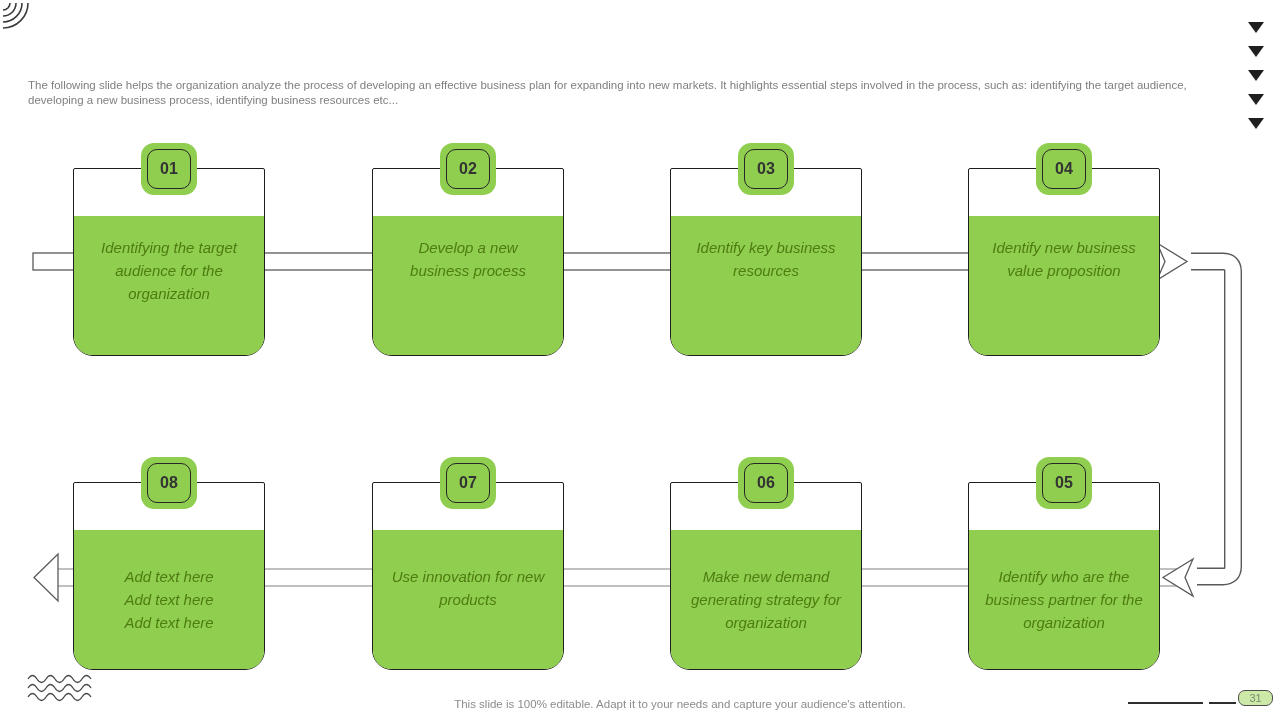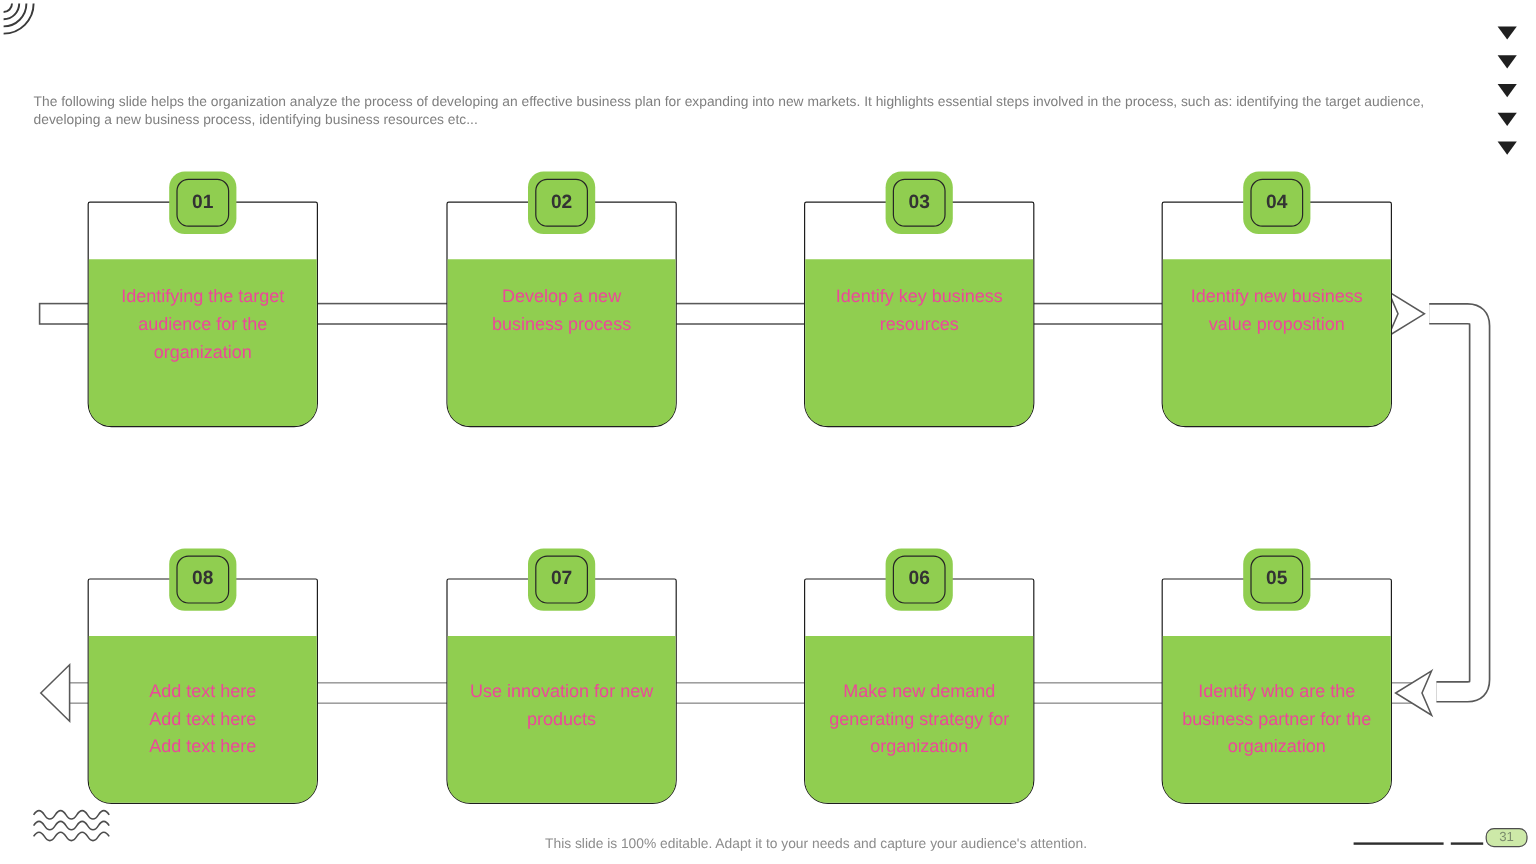--- a/index.html
+++ b/index.html
@@ -25,21 +25,21 @@
   .step-box{
     position:absolute;width:192px;height:188px;background:#ffffff;
     border:1.4px solid #1e1e1e;border-radius:2px 2px 20px 20px;z-index:2;box-sizing:border-box;
   }
   .step-green{
     position:absolute;left:0;right:0;bottom:0;height:139px;
     background:#90ce50;border-radius:0 0 18px 18px;
   }
   .step-text{
     position:absolute;left:0;right:0;text-align:center;white-space:pre-line;
-    font-size:15px;line-height:23px;color:#ec4899;padding:0 15px;
+    font-size:15px;line-height:23px;color:#4d7c0f;padding:0 15px;font-style:italic;
   }
   .row1 .step-text{top:67px;}
   .row2 .step-text{top:56px;margin-top:26px;}
   .step-badge{
     position:absolute;left:50%;top:-26px;transform:translateX(-50%);
     width:56px;height:52px;background:#90ce50;border-radius:13px;
   }
   .step-badge-inner{
     position:absolute;left:6px;top:6px;right:6px;bottom:6px;
     border:1.4px solid #262626;border-radius:10px;

